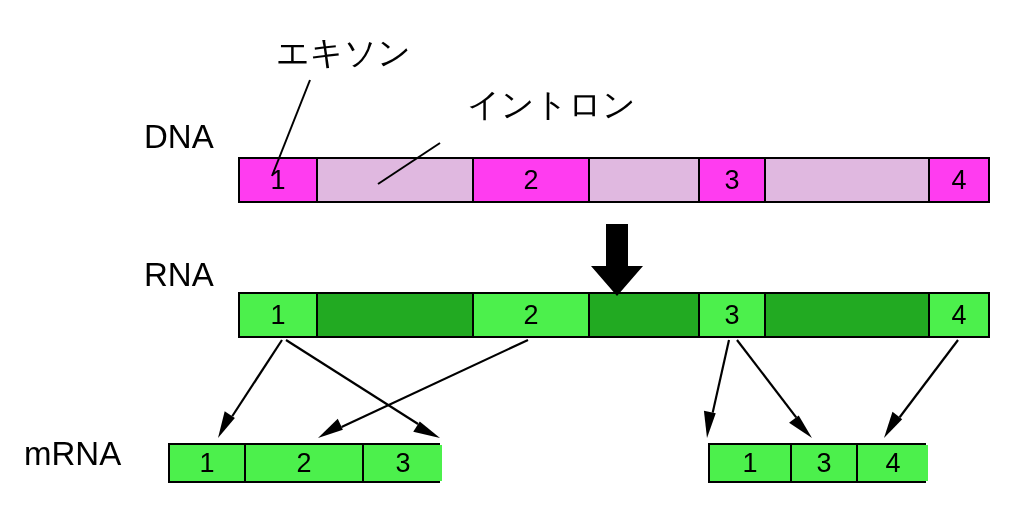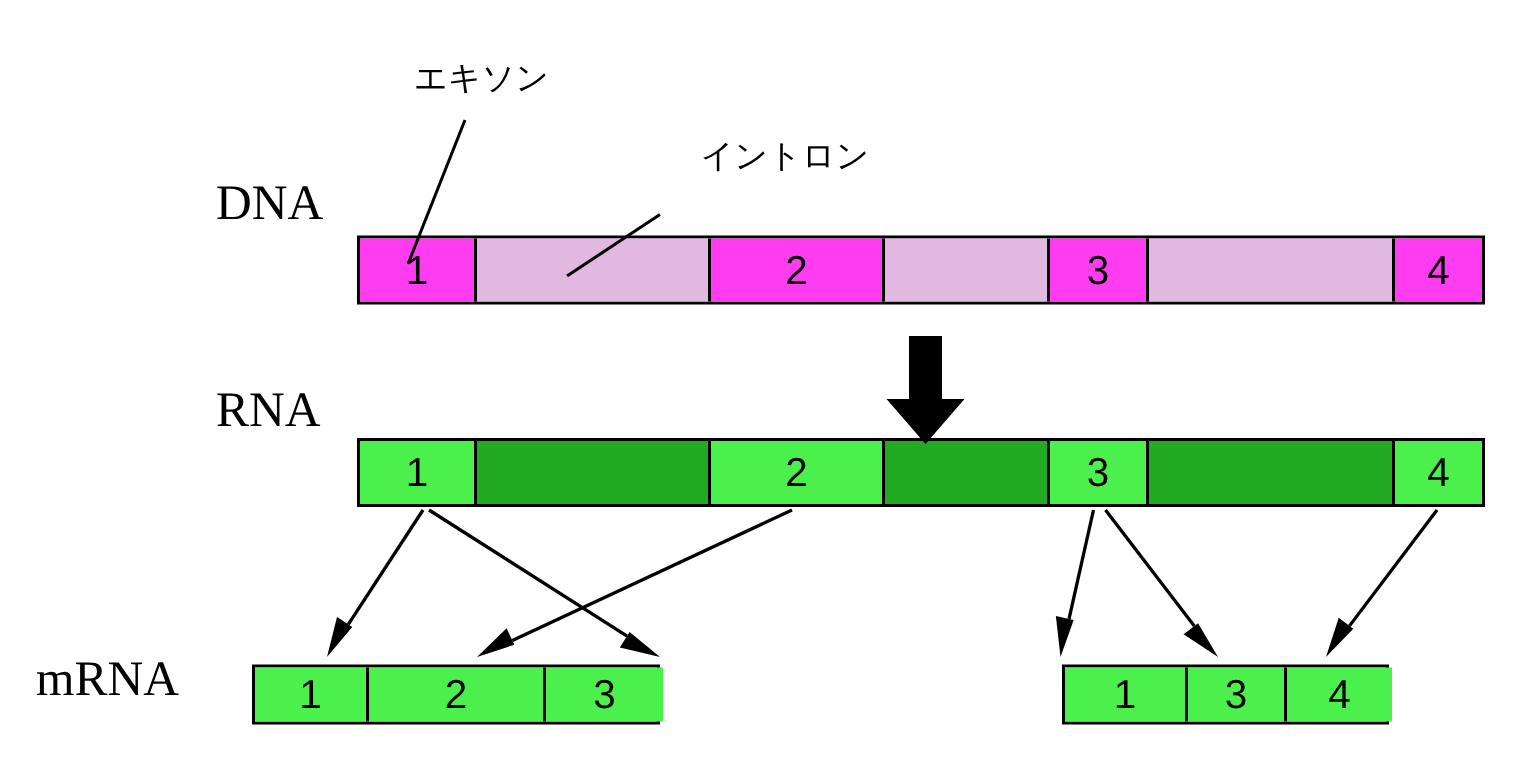--- a/index.html
+++ b/index.html
@@ -9,26 +9,26 @@
     background:#ffffff;
     overflow:hidden;
     font-family:"Liberation Sans","DejaVu Sans",sans-serif;
   }
   .row-label{
     position:absolute;
     color:#000000;
     font-size:33px;
     line-height:33px;
     white-space:nowrap;
-    font-family:Liberation Serif, serif;
+    font-family:Liberation Sans, sans-serif;
   }
   .jp-label{
     position:absolute;
     color:#000000;
-    font-size:22px;
+    font-size:33px;
     line-height:33px;
     white-space:nowrap;
     font-family:"DejaVu Sans","Liberation Sans",sans-serif;
   }
   .bar{
     position:absolute;
     display:flex;
     box-sizing:border-box;
     border:2px solid #000000;
     background:#ffffff;

